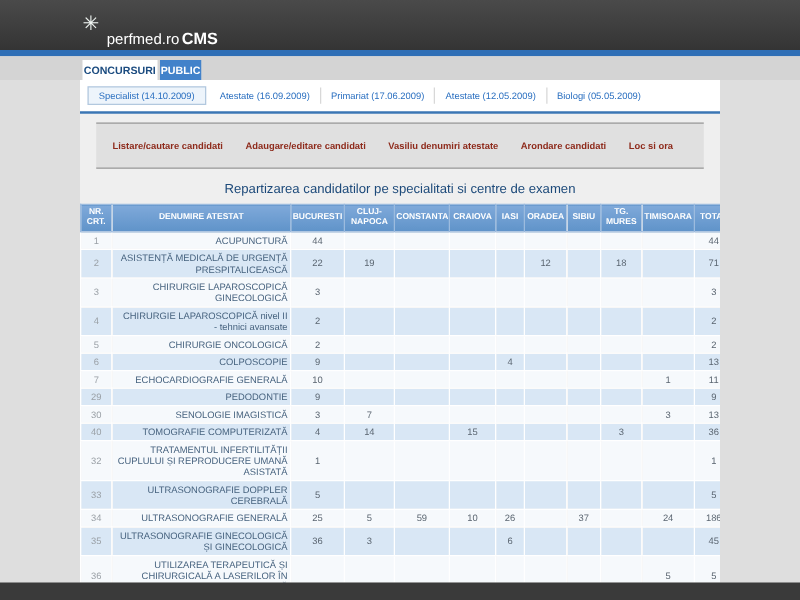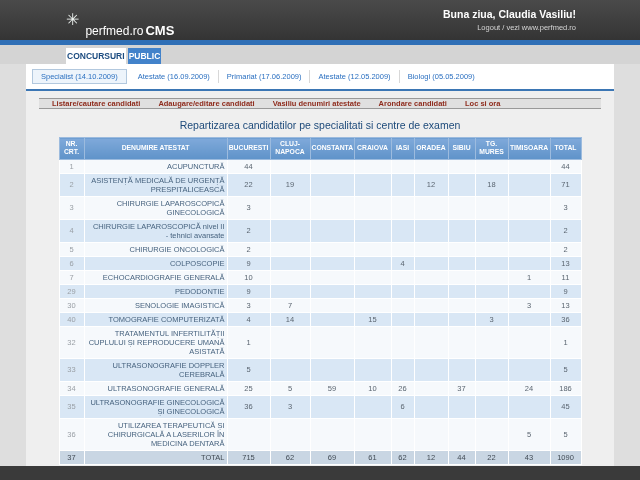--- a/index.html
+++ b/index.html
@@ -15,27 +15,27 @@
   .greeting{font-size:10.5px;font-weight:bold;margin-bottom:3px;}
   .logout{font-size:7.5px;color:#d6d6d6;cursor:pointer;}
 
   .blue-strip{height:5px;background:#2f6fb6;}
 
   .tabs-row{height:19px;background:#d4d4d4;padding-left:66px;display:flex;align-items:flex-end;gap:2px;}
   .tab{font-size:8.5px;font-weight:bold;padding:4px 1px;cursor:pointer;line-height:1;}
   .tab.active{background:#ffffff;color:#1c4c80;}
   .tab.inactive{background:#4282ca;color:#ffffff;}
 
-  .content{width:588px;margin:0 auto;background:#efefef;height:402px;overflow:hidden;box-sizing:border-box;}
+  .content{width:512px;margin:0 auto;background:#efefef;height:402px;overflow:hidden;box-sizing:border-box;}
   .subnav{background:#ffffff;border-bottom:2px solid #3b76b4;padding:5px 6px;display:flex;align-items:center;}
   .subnav a{font-size:7.5px;color:#2a6fc0;padding:2px 8px;border-right:1px solid #d8d8d8;cursor:pointer;text-decoration:none;white-space:nowrap;}
   .subnav a:last-child{border-right:none;}
   .subnav a.active{border:1px solid #b2c8de;background:#edf4fb;margin-right:3px;}
 
-  .menubar{margin:7px 13px 0;background:#e0e0e0;border-top:1px solid #999;border-bottom:1px solid #999;padding:0 4px;display:flex;}
+  .menubar{margin:7px 13px 0;background:#e0e0e0;border-top:1px solid #999;border-bottom:1px solid #999;padding:13px 4px;display:flex;}
   .menubar a{font-size:7.5px;font-weight:bold;color:#8e2b1c;padding:0 9px;cursor:pointer;text-decoration:none;white-space:nowrap;}
 
   .page-title{font-size:10.5px;font-weight:normal;color:#1d4a7a;margin:10px 13px 6px;text-align:center;}
 
   table.data-table{width:486px;margin:0 auto;border-collapse:collapse;table-layout:fixed;}
   .data-table th{background:linear-gradient(180deg,#7fa9da,#5f93c9);color:#fff;font-size:6.8px;font-weight:bold;padding:2px 1px;border:1px solid #9cbbde;text-align:center;line-height:1.25;overflow:hidden;}
   .data-table td{font-size:7.5px;padding:2px;border:1px solid #ffffff;text-align:center;color:#5a6570;line-height:1.2;overflow:hidden;}
   tbody tr.odd td{background:#f6f9fc;}
   tbody tr.even td{background:#d9e7f5;}
   tbody tr.total-row td{background:#c9d6e3;color:#414b55;}
@@ -59,24 +59,20 @@
 </head>
 <body>
 
 <div class="page">
 
   <header class="topbar">
     <div class="logo">
       <span class="logo-icon">✳</span>
       <span class="logo-text"><span>perfmed.ro</span><b>CMS</b></span>
     </div>
-    <div class="user-area">
-      <div class="greeting">Buna ziua, Claudia Vasiliu!</div>
-      <div class="logout">Logout / vezi www.perfmed.ro</div>
-    </div>
   </header>
 
   <div class="blue-strip"></div>
 
   <nav class="tabs-row">
       <div class="tab active">CONCURSURI</div>
       <div class="tab inactive">PUBLIC</div>
     </nav>
 
   <div class="content">

